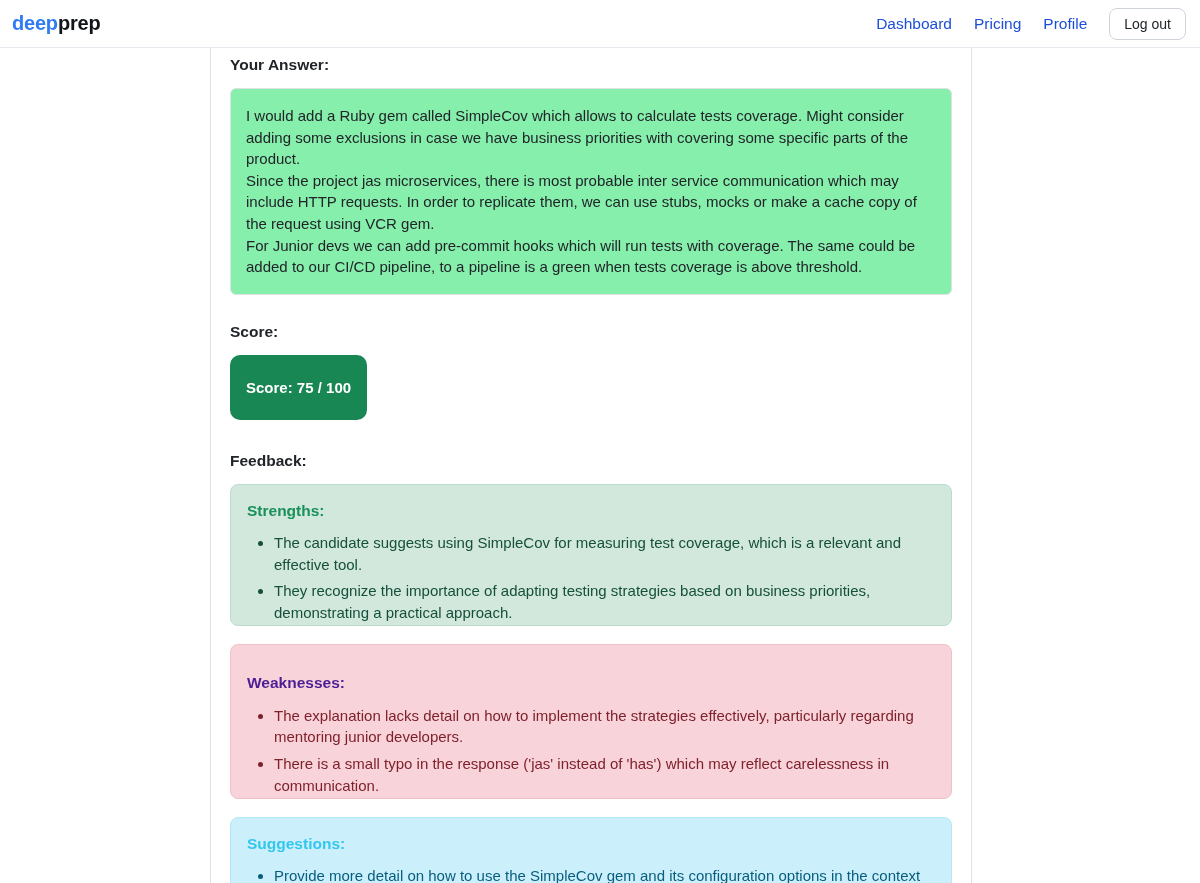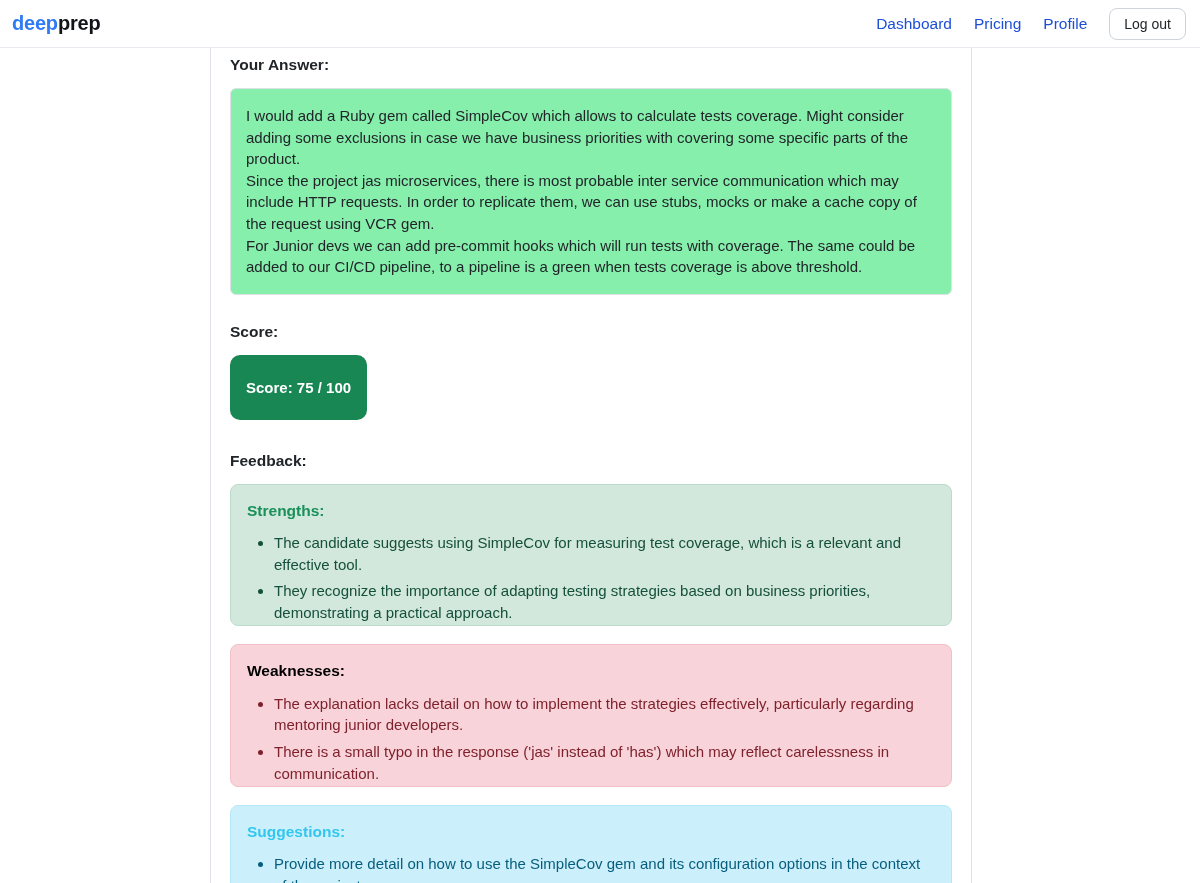--- a/index.html
+++ b/index.html
@@ -76,21 +76,21 @@
   }
   .fb-title { font-weight: 700; font-size: 15.5px; margin-bottom: 10px; }
   .fb-box ul { margin: 0; padding-left: 27px; }
   .fb-box li { margin-bottom: 5px; }
   .fb-box li:last-child { margin-bottom: 0; }
 
   .fb-success { background: #d3e8dc; border: 1px solid #bcdccb; color: #14503c; }
   .fb-success .fb-title { color: #199059; }
 
   .fb-danger { background: #f8d4da; border: 1px solid #f2c0c8; color: #7f212c; }
-  .fb-danger .fb-title { color: #000000; }
+  .fb-danger .fb-title { color: #4c1d95; margin-top: 12px; }
 
   .fb-info { background: #ccf0fb; border: 1px solid #b4e8f7; color: #075d7d; }
   .fb-info .fb-title { color: #33c6ee; }
 </style>
 </head>
 <body>
 
 <header class="topbar">
   <div class="logo">
     <span class="logo-deep">deep</span><span class="logo-prep">prep</span>

